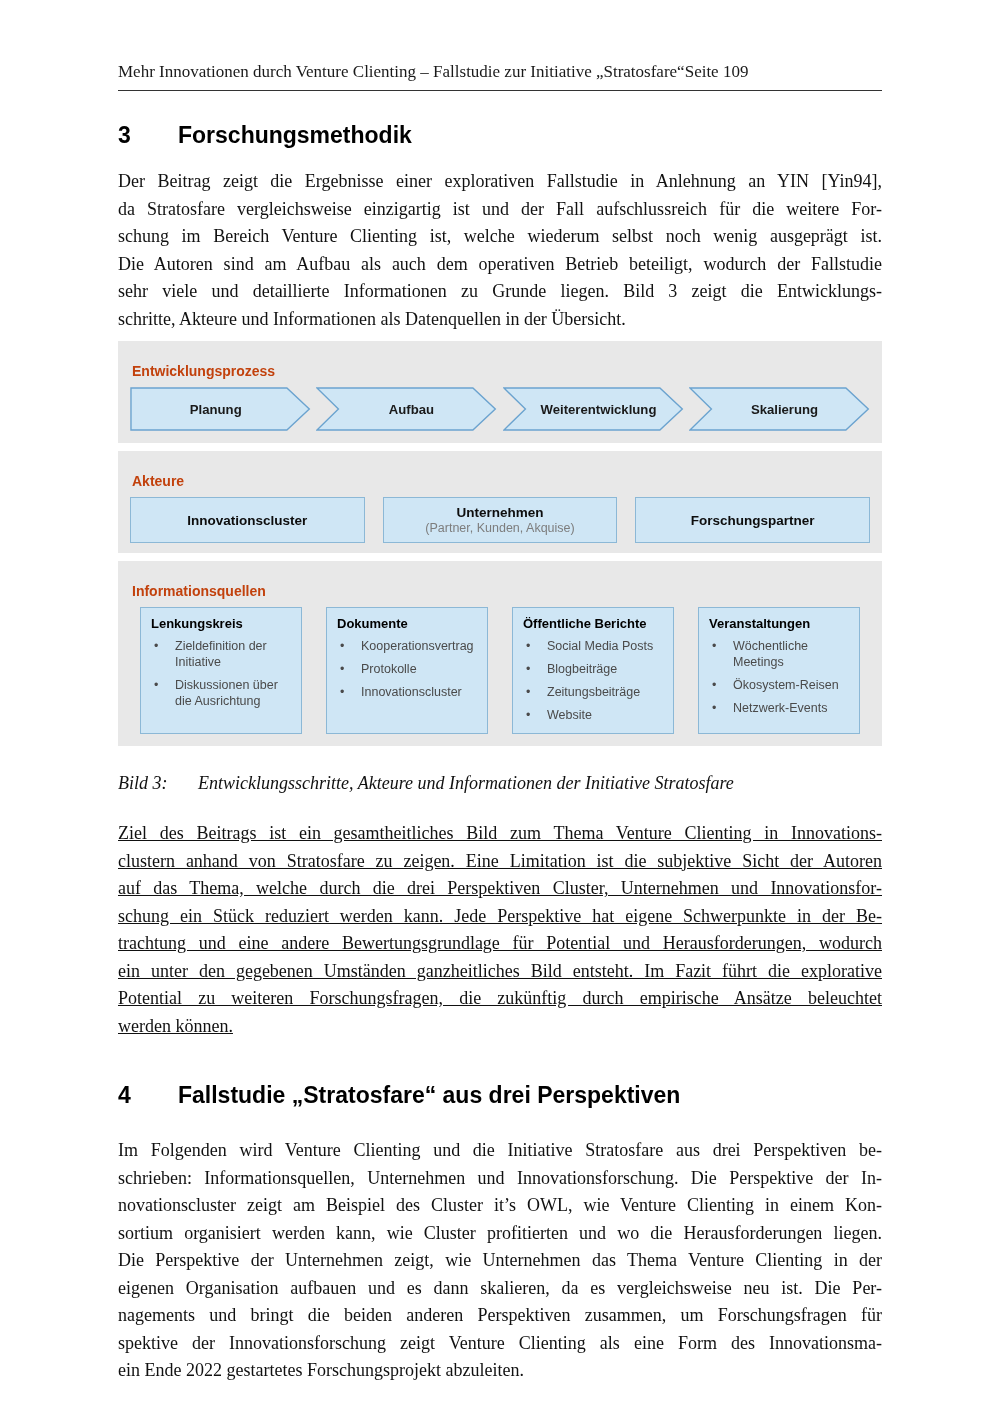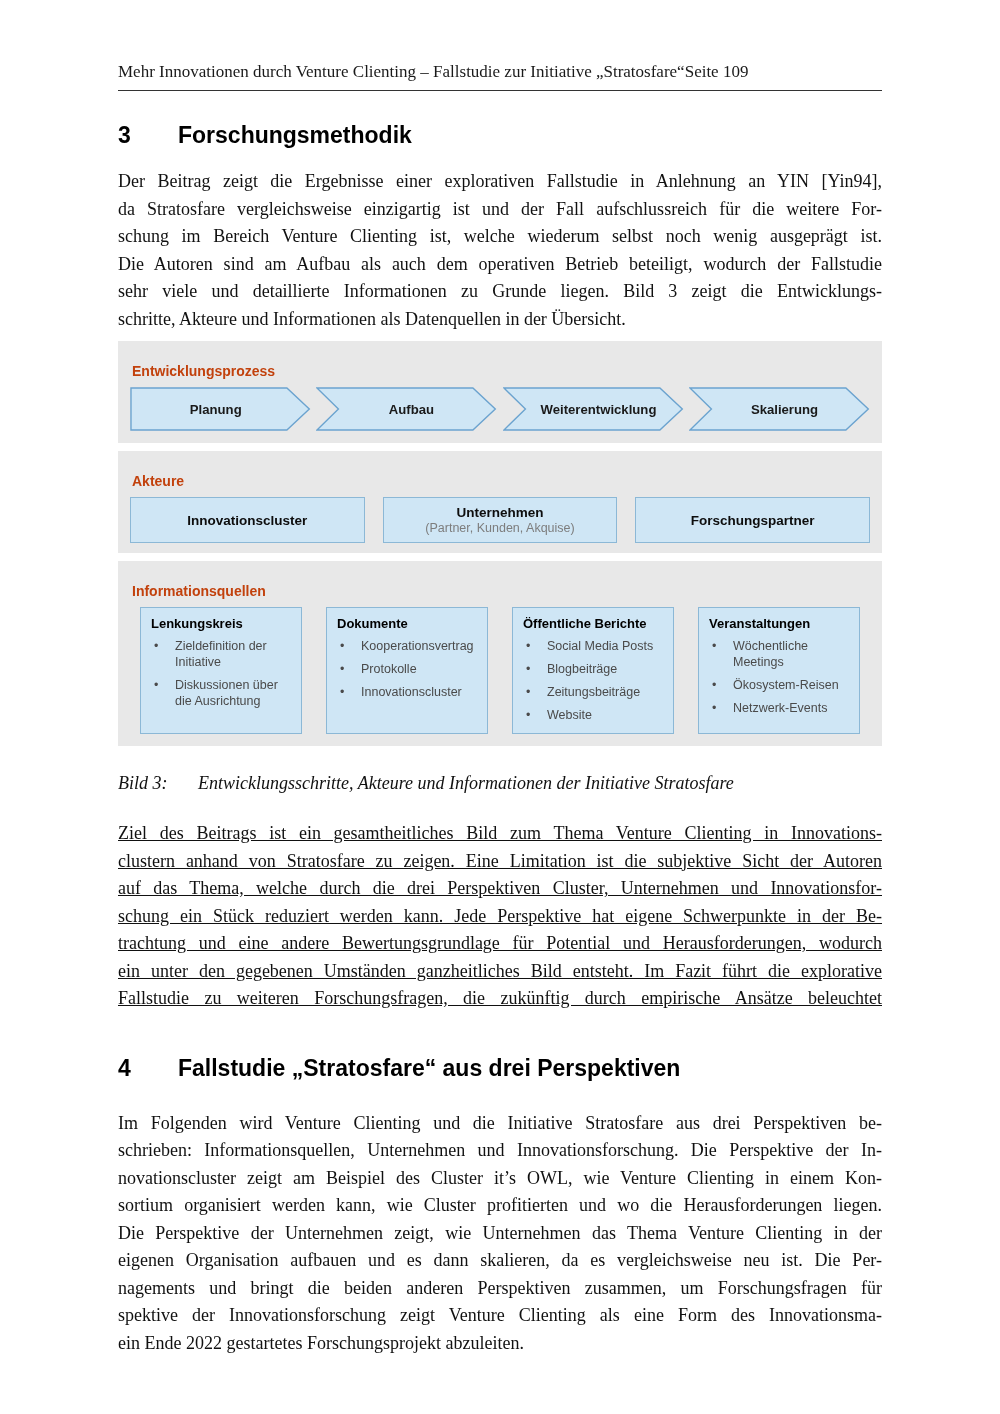--- a/index.html
+++ b/index.html
@@ -259,21 +259,22 @@
     <span>Entwicklungsschritte, Akteure und Informationen der Initiative Stratosfare</span>
   </div>
 
   <div class="para p2">
       <div class="pline">Ziel des Beitrags ist ein gesamtheitliches Bild zum Thema Venture Clienting in Innovations-</div>
       <div class="pline">clustern anhand von Stratosfare zu zeigen. Eine Limitation ist die subjektive Sicht der Autoren</div>
       <div class="pline">auf das Thema, welche durch die drei Perspektiven Cluster, Unternehmen und Innovationsfor-</div>
       <div class="pline">schung ein Stück reduziert werden kann. Jede Perspektive hat eigene Schwerpunkte in der Be-</div>
       <div class="pline">trachtung und eine andere Bewertungsgrundlage für Potential und Herausforderungen, wodurch</div>
       <div class="pline">ein unter den gegebenen Umständen ganzheitliches Bild entsteht. Im Fazit führt die explorative</div>
-      <div class="pline">Fallstudie zu weiteren Forschungsfragen, die zukünftig durch empirische Ansätze beleuchtet</div>
+      <div class="pline">Potential zu weiteren Forschungsfragen, die zukünftig durch empirische Ansätze beleuchtet</div>
+      <div class="pline last">werden können.</div>
     </div>
 
   <div class="sec-heading h4">
     <span class="num">4</span>
     <span>Fallstudie „Stratosfare“ aus drei Perspektiven</span>
   </div>
 
   <div class="para p3">
       <div class="pline">Im Folgenden wird Venture Clienting und die Initiative Stratosfare aus drei Perspektiven be-</div>
       <div class="pline">schrieben: Informationsquellen, Unternehmen und Innovationsforschung. Die Perspektive der In-</div>

